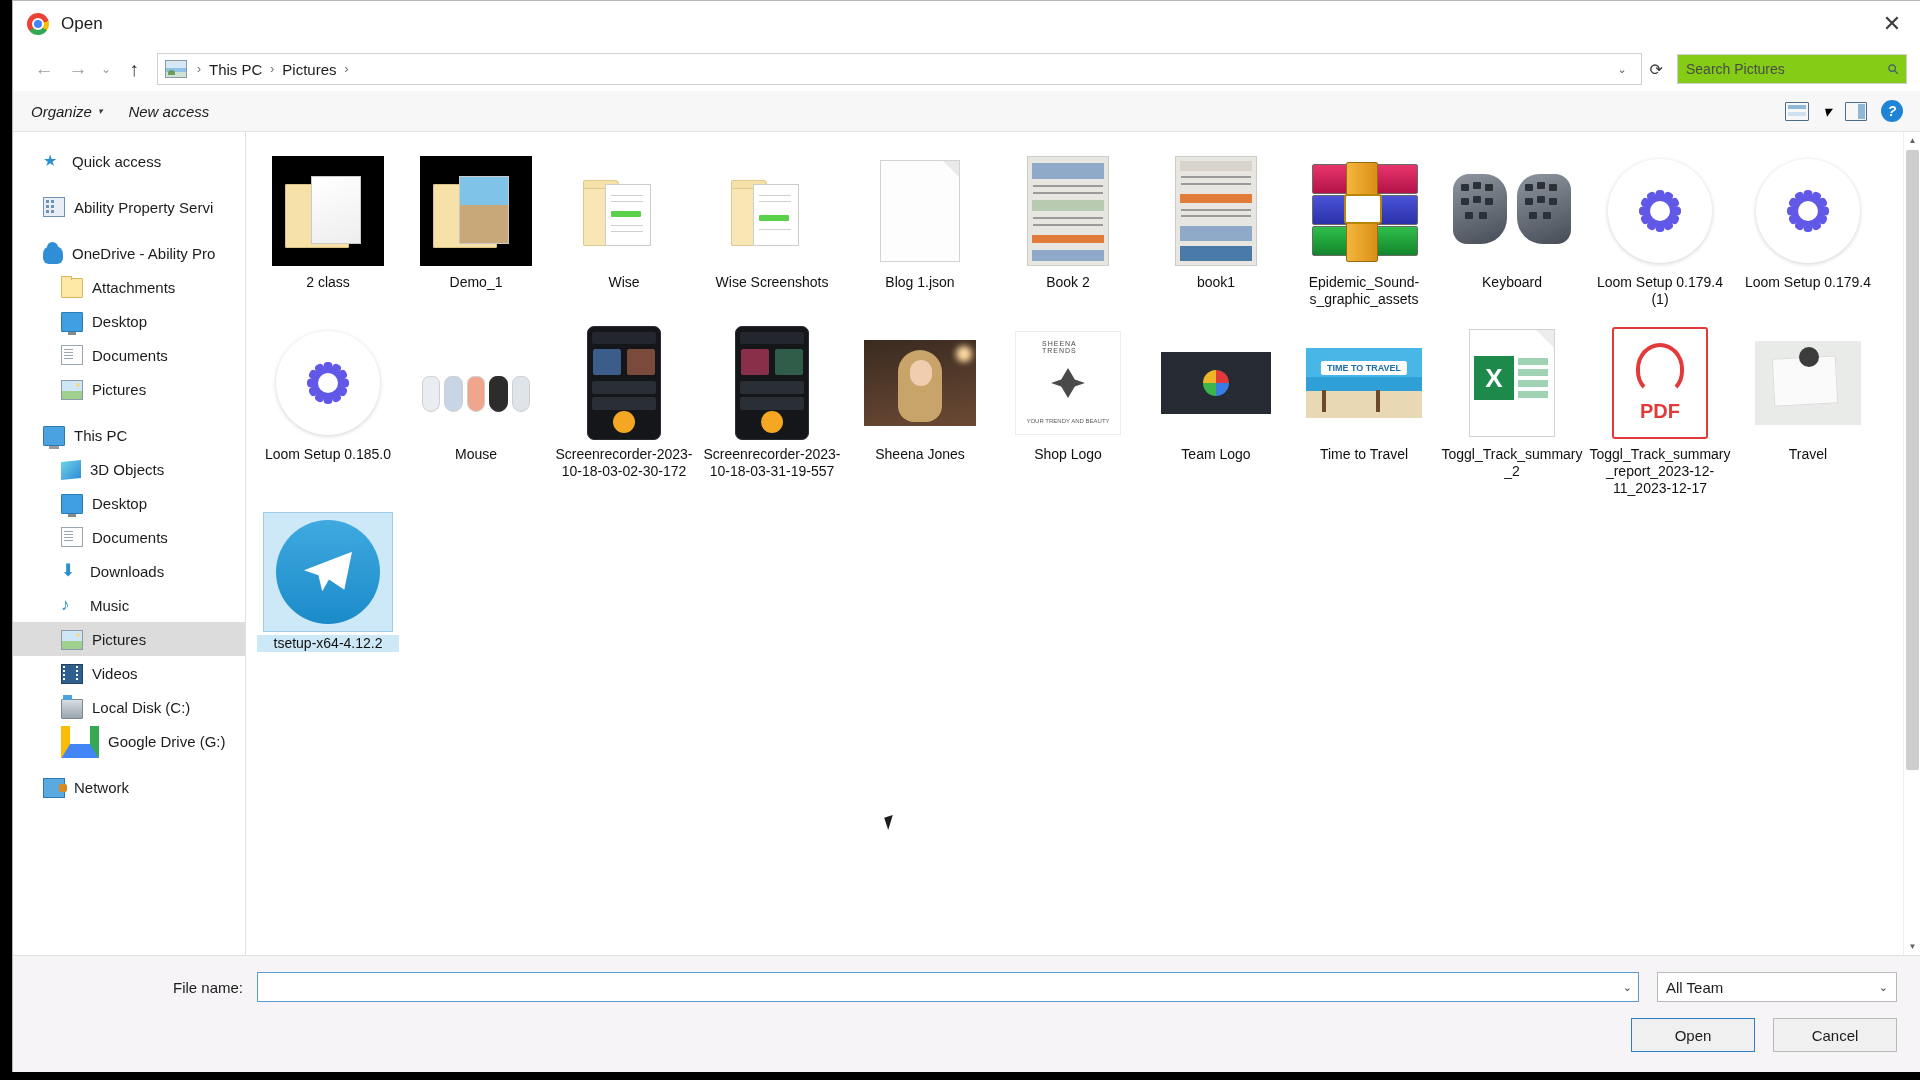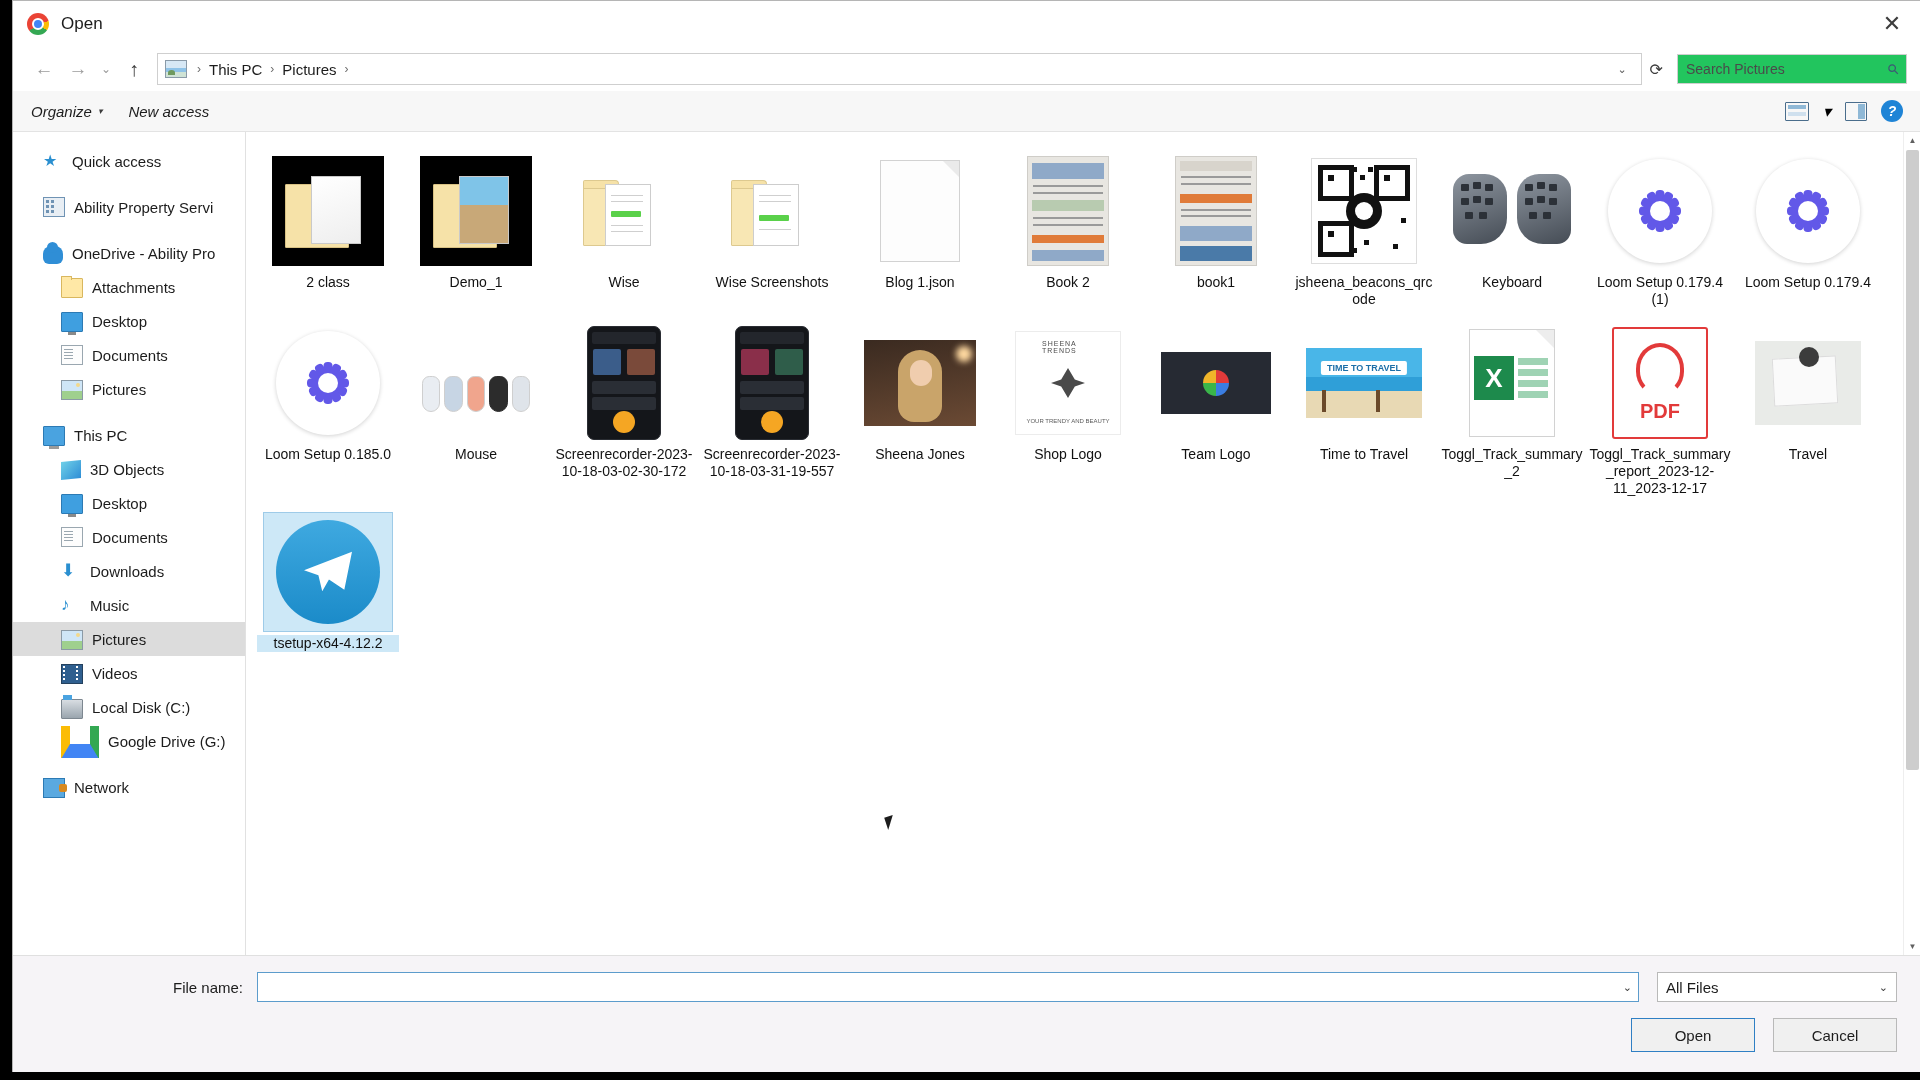--- a/index.html
+++ b/index.html
@@ -53,21 +53,21 @@
     background:linear-gradient(#d7e8f5 0 45%,#8fc3e8 45% 70%,#cfe3d5 70% 100%);
     position:relative;overflow:hidden;
   }
   .addr-icon:after{content:"";position:absolute;left:2px;bottom:2px;width:7px;height:5px;
     background:#6f9a5e;border-radius:50% 50% 0 0;}
   .crumb{font-size:15px;color:#1c1c1c;padding:0 3px;white-space:nowrap;}
   .crumb-sep{font-size:12px;color:#6d6d6d;padding:0 5px;}
   .addr-caret{font-size:11px;color:#5a5a5a;padding:0 10px;}
   .refresh{font-size:16px;color:#3c3c3c;padding:0 8px;}
   .searchbox{
-    width:230px;flex:0 0 230px;height:30px;border:1px solid #cfcfcf;background:#22c55e;
+    width:230px;flex:0 0 230px;height:30px;border:1px solid #cfcfcf;background:#84cc16;
     display:flex;align-items:center;margin-left:6px;padding:0 8px;box-sizing:border-box;
   }
   .searchbox .ph{flex:1;font-size:14px;color:#4a4a4a;}
   .searchbox .mag{font-size:14px;color:#3c5a74;transform:rotate(-45deg);}
 
   
   .cmdbar{
     height:40px;flex:0 0 40px;display:flex;align-items:center;
     background:#f7f7f7;border-bottom:1px solid #e3e3e3;padding:0 18px;font-style:italic;
   }
@@ -520,39 +520,33 @@
                 <div class="band orange" style="top:34%;height:9%"></div>
                 <div class="txt" style="top:48%"></div>
                   <div class="txt" style="top:54%"></div>
                 <div class="band blue" style="top:64%;height:14%"></div>
                 <div class="band" style="top:82%;height:14%;background:#4a7aa8"></div>
                 </div>
             </div>
             <div class="name">book1</div>
           </div>
 
-
-          <div class="tile">
-            <div class="thumbwrap">
-              <div class="qr">
-                <div class="eye" style="left:6px;top:6px"></div>
-                <div class="eye" style="right:6px;top:6px"></div>
-                <div class="eye" style="left:6px;bottom:6px"></div>
-                <div class="mid"></div>
-                <div class="cell" style="left:40px;top:8px;width:5px;height:5px"></div>
-                <div class="cell" style="left:48px;top:16px;width:5px;height:5px"></div>
-                <div class="cell" style="left:56px;top:8px;width:5px;height:5px"></div>
-                <div class="cell" style="left:40px;bottom:10px;width:5px;height:5px"></div>
-                <div class="cell" style="left:52px;bottom:18px;width:5px;height:5px"></div>
-                <div class="cell" style="right:10px;bottom:40px;width:5px;height:5px"></div>
-                <div class="cell" style="right:18px;bottom:14px;width:5px;height:5px"></div>
-              </div>
-            </div>
-            <div class="name">jsheena_beacons_qrcode</div>
-          </div>
+          <div class="tile">
+            <div class="thumbwrap">
+              <div class="rar">
+                  <div class="bk r1"></div>
+                  <div class="bk r2"></div>
+                  <div class="bk r3"></div>
+                <div class="buckle"></div>
+                  <div class="bk2"></div>
+                </div>
+            </div>
+            <div class="name">Epidemic_Sound-s_graphic_assets</div>
+          </div>
+
 
           <div class="tile">
             <div class="thumbwrap">
               <div class="keyb">
                 <div class="half left">
                   <span class="key" style="left:8px;top:10px"></span>
                     <span class="key" style="left:20px;top:8px"></span>
                   <span class="key" style="left:32px;top:10px"></span>
                     <span class="key" style="left:8px;top:24px"></span>
                   <span class="key" style="left:20px;top:22px"></span>
@@ -761,21 +755,21 @@
     </div>
 
     <div class="footer">
       <div class="fnrow">
         <div class="fnlabel">File name:</div>
         <div class="fninput">
           <span class="val"></span>
           <span class="caret">⌄</span>
         </div>
         <div class="filter">
-          <span class="val">All Files</span>
+          <span class="val">All Team</span>
           <span class="caret">⌄</span>
         </div>
       </div>
       <div class="btnrow">
         <div class="btn primary">Open</div>
         <div class="btn">Cancel</div>
       </div>
     </div>
 
   </div>

